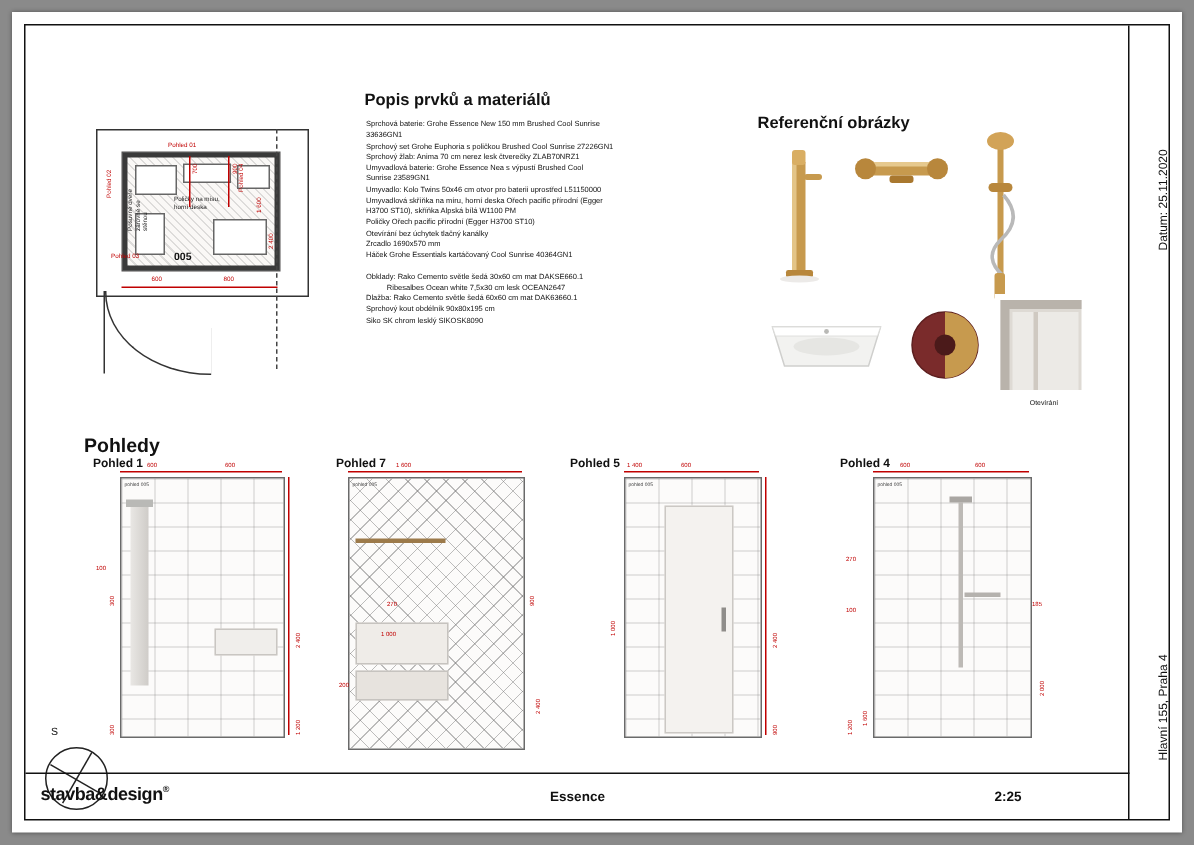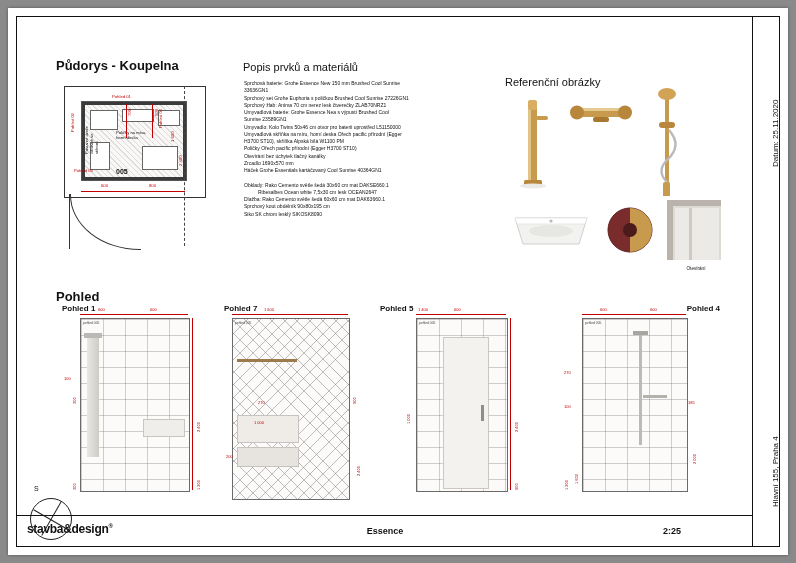--- a/index.html
+++ b/index.html
@@ -31,21 +31,21 @@
     border: 1px solid #111;
   }
   
   .title-lg {
     font-size: 13px;
     font-weight: bold;
     color: #111;
   }
   .title-md {
     font-size: 11px;
-    font-weight: normal;
+    font-weight: bold;
     color: #111;
   }
   .tiny {
     font-size: 5px;
     color: #111;
     line-height: 1.45;
     white-space: pre-wrap;
   }
   
   #floorplan-title { position: absolute; left: 48px; top: 50px; }
@@ -274,21 +274,20 @@
     justify-content: center;
     margin-top: 48px;
   }
 </style>
 </head>
 <body>
 
 <div class="sheet">
   <div class="frame"></div>
 
-  <div class="title-lg" id="floorplan-title">Půdorys - Koupelna</div>
 
   <div class="plan-box">
     <div class="plan-inner">
       <div class="plan-hatch"></div>
 
       <div class="wall" style="left:0;top:0;width:104px;height:3px;"></div>
       <div class="wall" style="left:0;top:0;width:3px;height:78px;"></div>
       <div class="wall" style="left:101px;top:0;width:3px;height:78px;"></div>
       <div class="wall" style="left:0;top:75px;width:104px;height:3px;"></div>
 
@@ -410,21 +409,21 @@
         <rect x="0" y="0" width="62" height="68" fill="#ffffff"></rect>
         <rect x="4" y="4" width="54" height="60" fill="#dedad4"></rect>
         <polygon points="4,4 58,4 58,10 10,10 10,64 4,64" fill="#b9b3ab"></polygon>
         <rect x="12" y="12" width="44" height="52" fill="#eceae6"></rect>
         <rect x="26" y="12" width="3" height="52" fill="#cfc9c1"></rect>
       </svg>
     </div>
     <div class="cap" style="left:166px;top:188px;width:50px;">Otevírání</div>
   </div>
 
-  <div class="title-lg" id="views-title">Pohled</div>
+  <div class="title-lg" id="views-title">Pohledy</div>
 
   <div class="view" style="left:54px;width:150px;">
     <div class="view-label">Pohled 1</div>
     <div class="view-frame" style="left:18px;width:108px;height:172px;">
       <div class="tile-grid-v"></div>
       <div style="position:absolute;left:6px;top:18px;width:12px;height:120px;background:linear-gradient(to right,#e9e7e4,#cfccc8);"></div>
       <div style="position:absolute;left:3px;top:14px;width:18px;height:5px;background:#b9b9b6;"></div>
       <div style="position:absolute;left:62px;top:100px;width:40px;height:16px;background:#f0eeeb;border:.6px solid #c9c6c2;"></div>
       <div class="view-sm-txt" style="left:2px;top:2px;">pohled 005</div>
     </div>
@@ -468,21 +467,21 @@
     </div>
     <div class="dim-red" style="left:36px;top:10px;width:90px;height:.6px;"></div>
     <div class="dim-txt" style="left:38px;top:3px;">1 400</div>
     <div class="dim-txt" style="left:74px;top:3px;">600</div>
     <div class="dim-red" style="left:130px;top:14px;width:.6px;height:172px;"></div>
     <div class="dim-txt-v" style="left:134px;top:128px;">2 400</div>
     <div class="dim-txt-v" style="left:26px;top:120px;">1 000</div>
     <div class="dim-txt-v" style="left:134px;top:186px;">900</div>
   </div>
 
-  <div class="view" style="left:552px;width:160px;text-align:right;">
+  <div class="view" style="left:552px;width:160px;">
     <div class="view-label">Pohled 4</div>
     <div class="view-frame" style="left:22px;width:104px;height:172px;">
       <div class="tile-grid-v"></div>
       <div style="position:absolute;left:56px;top:16px;width:3px;height:110px;background:#bdbab6;"></div>
       <div style="position:absolute;left:50px;top:12px;width:15px;height:4px;background:#a9a6a2;"></div>
       <div style="position:absolute;left:60px;top:76px;width:24px;height:3px;background:#b5b2ae;"></div>
       <div class="view-sm-txt" style="left:2px;top:2px;">pohled 005</div>
     </div>
     <div class="dim-red" style="left:22px;top:10px;width:104px;height:.6px;"></div>
     <div class="dim-txt" style="left:40px;top:3px;">600</div>

